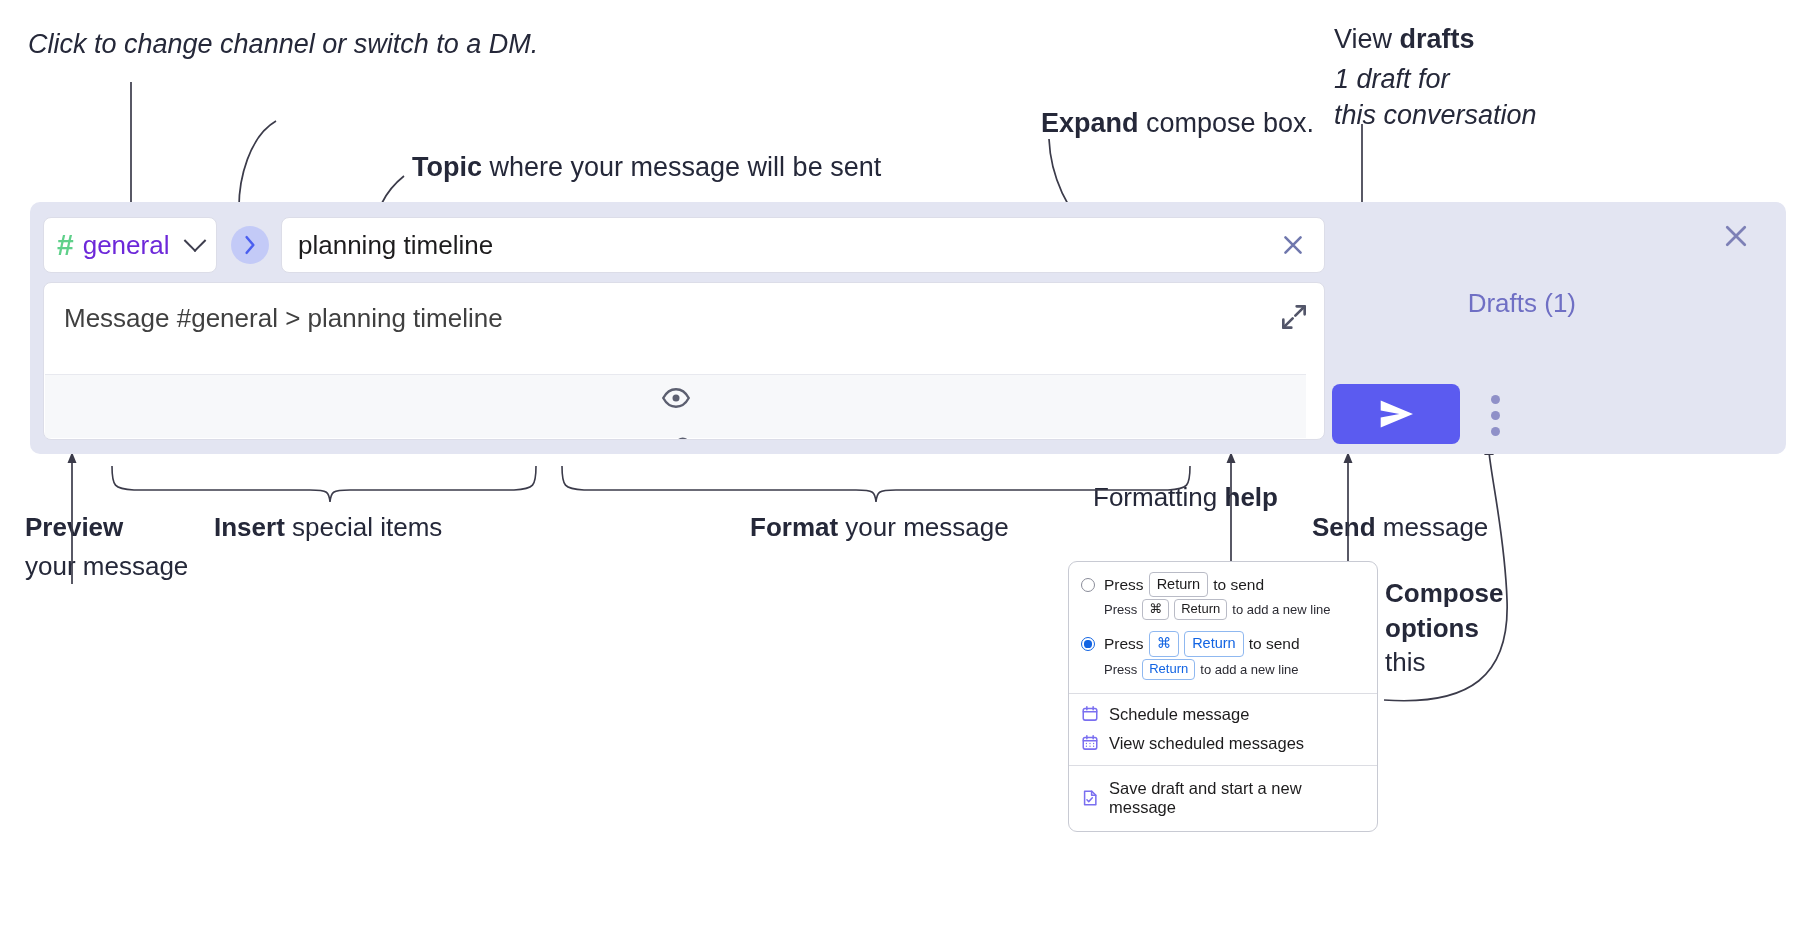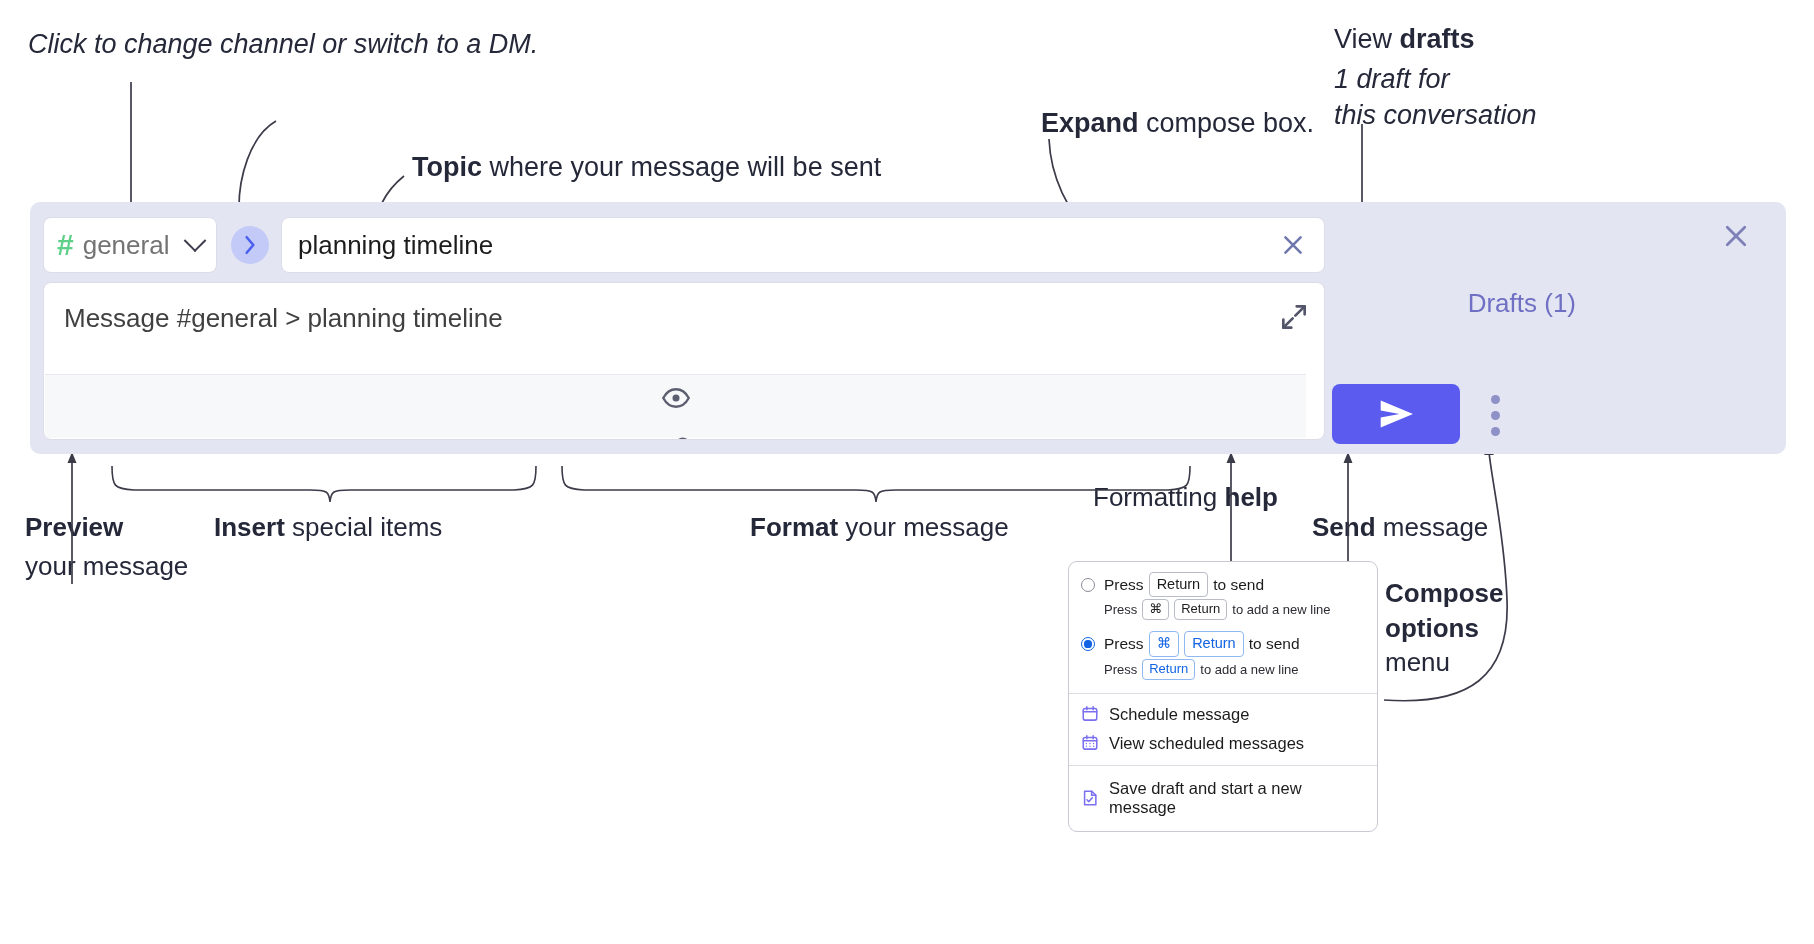--- a/index.html
+++ b/index.html
@@ -29,21 +29,21 @@
   .compose-inner {
     position:absolute; left:13px; top:14px; width:1282px; height:224px;
   }
   
   .row1 { position:absolute; left:0; top:0; height:58px; width:100%; display:flex; align-items:center; }
   .chan-btn {
     width:174px; height:56px; background:#ffffff; border:1px solid #dcdde8; border-radius:8px;
     display:flex; align-items:center; gap:9px; padding:0 13px; cursor:pointer;
   }
   .hash { font-size:30px; font-weight:700; color:#5fd08a; line-height:1; }
-  .chan-name { font-size:26px; color:#737373; }
+  .chan-name { font-size:26px; color:#6d28d9; }
   .caret { margin-left:auto; width:16px; height:16px; border-right:2.6px solid #3d3d4e; border-bottom:2.6px solid #3d3d4e; transform:rotate(45deg) translate(-3px,-3px); }
   .goto-btn {
     width:38px; height:38px; border-radius:50%; background:#c3caf7;
     margin:0 12px 0 14px; display:flex; align-items:center; justify-content:center; cursor:pointer; flex:none;
   }
   .goto-btn svg { display:block; }
   .topic-field {
     flex:1; height:56px; background:#ffffff; border:1px solid #dcdde8; border-radius:8px;
     display:flex; align-items:center; padding:0 14px 0 16px;
   }
@@ -146,21 +146,21 @@
     <span>Formatting </span><b>help</b>
   </div>
 
   <div class="anno a-md" style="left:1312px; top:511px;">
     <b>Send</b><span> message</span>
   </div>
 
   <div class="anno a-md" style="left:1385px; top:576px; line-height:1.33;">
     <div><b>Compose</b></div>
     <div><b>options</b></div>
-    <div><span>menu</span></div>
+    <div><span>this</span></div>
   </div>
 
   <svg class="wires" viewBox="0 0 1814 944" width="1814" height="944">
     <g fill="none" stroke="#3b3b4a" stroke-width="1.7">
 
       <path d="M131,82 L131,232"></path>
 
       <path d="M276,121 C250,136 238,178 239,212"></path>
 
       <path d="M404,176 C384,192 375,212 374,236"></path>

